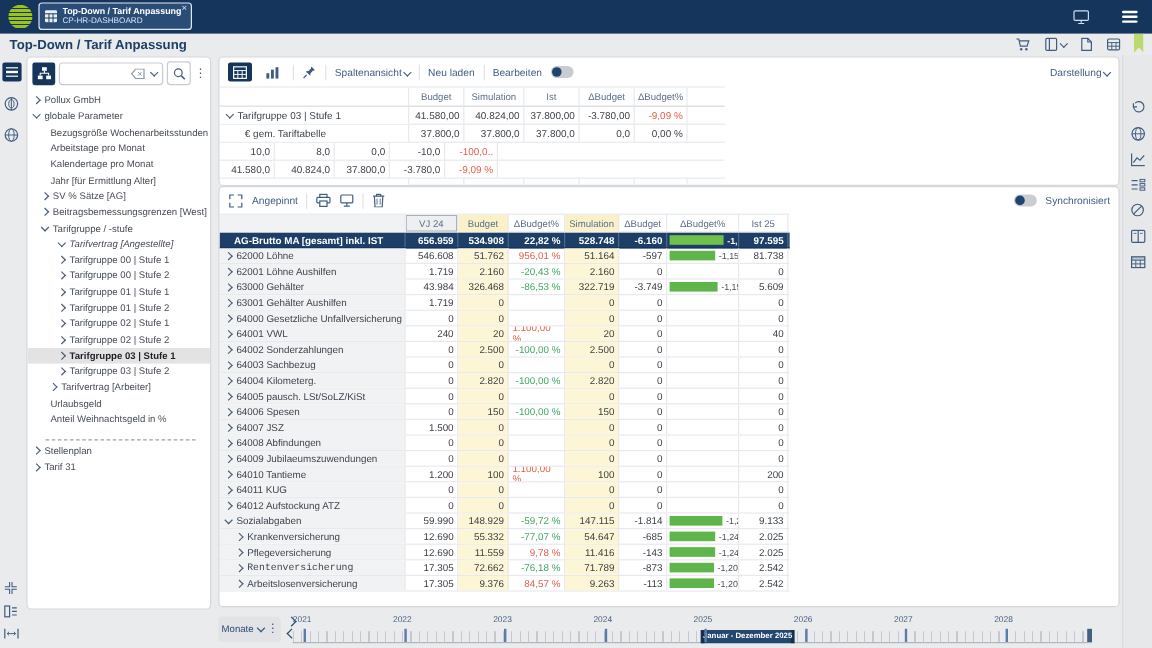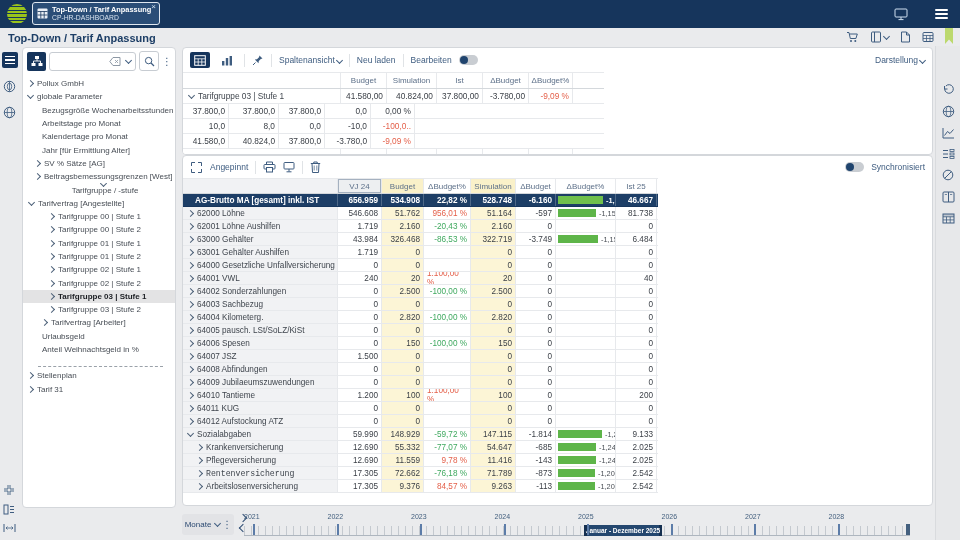--- a/index.html
+++ b/index.html
@@ -266,25 +266,25 @@
           <span>Jahr [für Ermittlung Alter]</span>
         </div>
         <div class="tree-item" style="padding-left: 12px;">
           <i class="chev right"></i>
           <span>SV % Sätze [AG]</span>
         </div>
         <div class="tree-item" style="padding-left: 12px;">
           <i class="chev right"></i>
           <span>Beitragsbemessungsgrenzen [West]</span>
         </div>
-        <div class="tree-item" style="padding-left: 12px; flex-direction: column;">
+        <div class="tree-item" style="padding-left: 12px;">
           <i class="chev down"></i>
           <span>Tarifgruppe / -stufe</span>
         </div>
-        <div class="tree-item" style="padding-left: 6px;">
+        <div class="tree-item" style="padding-left: 26px; font-style: italic;">
           <i class="chev down"></i>
           <span>Tarifvertrag [Angestellte]</span>
         </div>
         <div class="tree-item" style="padding-left: 26px;">
           <i class="chev right"></i>
           <span>Tarifgruppe 00 | Stufe 1</span>
         </div>
         <div class="tree-item" style="padding-left: 26px;">
           <i class="chev right"></i>
           <span>Tarifgruppe 00 | Stufe 2</span>
@@ -384,20 +384,23 @@
               <span>Tarifgruppe 03 | Stufe 1</span>
             </div>
             <div class="cell num tc1">41.580,00</div>
             <div class="cell num tc2">40.824,00</div>
             <div class="cell num tc3">37.800,00</div>
             <div class="cell num tc4">-3.780,00</div>
             <div class="cell num tc5 red">-9,09 %</div>
             <div class="cell tc6"></div>
           </div>
           <div class="trow">
+            <div class="cell tc0 lab" style="padding-left: 21px;">
+              <span>€ gem. Tariftabelle</span>
+            </div>
             <div class="cell num tc1">37.800,0</div>
             <div class="cell num tc2">37.800,0</div>
             <div class="cell num tc3">37.800,0</div>
             <div class="cell num tc4">0,0</div>
             <div class="cell num tc5">0,00 %</div>
             <div class="cell tc6"></div>
           </div>
           <div class="trow">
             <div class="cell num tc1">10,0</div>
             <div class="cell num tc2">8,0</div>
@@ -475,21 +478,21 @@
             </div>
             <div class="cell num mc1">656.959</div>
             <div class="cell num mc2 y">534.908</div>
             <div class="cell num mc3">22,82 %</div>
             <div class="cell num mc4 y">528.748</div>
             <div class="cell num mc5">-6.160</div>
             <div class="cell mc6 barcell">
               <span class="bar" style="width: 45px;"></span>
               <span class="barlab">-1,15 %</span>
             </div>
-            <div class="cell num mc7">46.667</div>
+            <div class="cell num mc7">97.595</div>
           </div>
           <div class="mrow">
             <div class="cell mc0 lab" style="padding-left: 5px;">
               <i class="chev right"></i>
               <span>62000 Löhne</span>
             </div>
             <div class="cell num mc1">546.608</div>
             <div class="cell num mc2 y">51.762</div>
             <div class="cell num mc3 red">956,01 %</div>
             <div class="cell num mc4 y">51.164</div>
@@ -520,21 +523,21 @@
             </div>
             <div class="cell num mc1">43.984</div>
             <div class="cell num mc2 y">326.468</div>
             <div class="cell num mc3 grn">-86,53 %</div>
             <div class="cell num mc4 y">322.719</div>
             <div class="cell num mc5">-3.749</div>
             <div class="cell mc6 barcell">
               <span class="bar" style="width: 40px;"></span>
               <span class="barlab">-1,15 %</span>
             </div>
-            <div class="cell num mc7">6.484</div>
+            <div class="cell num mc7">5.609</div>
           </div>
           <div class="mrow">
             <div class="cell mc0 lab" style="padding-left: 5px;">
               <i class="chev right"></i>
               <span>63001 Gehälter Aushilfen</span>
             </div>
             <div class="cell num mc1">1.719</div>
             <div class="cell num mc2 y">0</div>
             <div class="cell num mc3"></div>
             <div class="cell num mc4 y">0</div>

